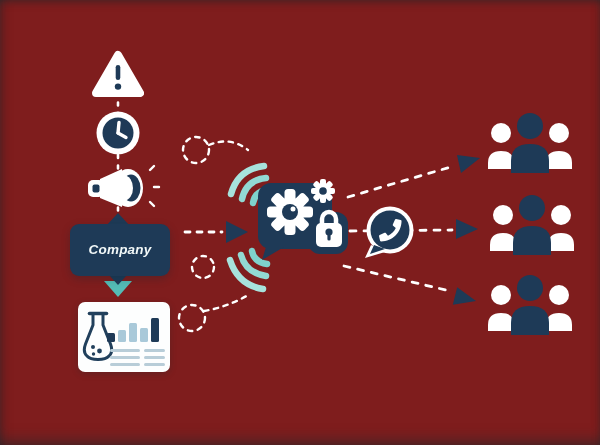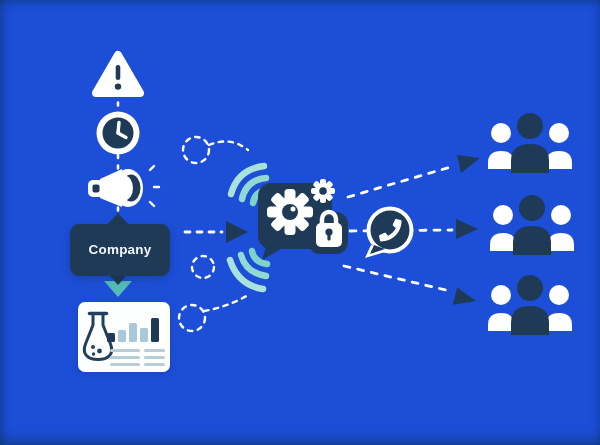--- a/index.html
+++ b/index.html
@@ -41,21 +41,21 @@
   }
   .bars .bar{width:8px;border-radius:1.5px;}
   .lines{position:absolute;display:flex;flex-direction:column;gap:4px;}
   .lines .tl{height:3px;background:#b8cdd8;border-radius:1.5px;}
   .lines.c1{left:32px;top:47px;width:30px;}
   .lines.c2{left:66px;top:47px;width:21px;}
 </style>
 </head>
 <body>
 
-<div class="stage" style="background: #1d4ed8;">
+<div class="stage" style="background: #7f1d1d; font-style: italic;">
 
   <svg class="layer" width="600" height="445" viewBox="0 0 600 445">
 
     <g stroke="#ffffff" stroke-linecap="round" fill="none">
       <line x1="118" y1="92" x2="118" y2="302" stroke-width="2.6" stroke-dasharray="3 7.5"></line>
       <line x1="185" y1="232" x2="222" y2="232" stroke-width="2.8" stroke-dasharray="5 7"></line>
       <line x1="348" y1="197" x2="454" y2="166" stroke-width="2.8" stroke-dasharray="6 8"></line>
       <line x1="350" y1="231" x2="452" y2="230" stroke-width="2.8" stroke-dasharray="6 8"></line>
       <line x1="344" y1="266" x2="450" y2="291" stroke-width="2.8" stroke-dasharray="6 8"></line>
     </g>

